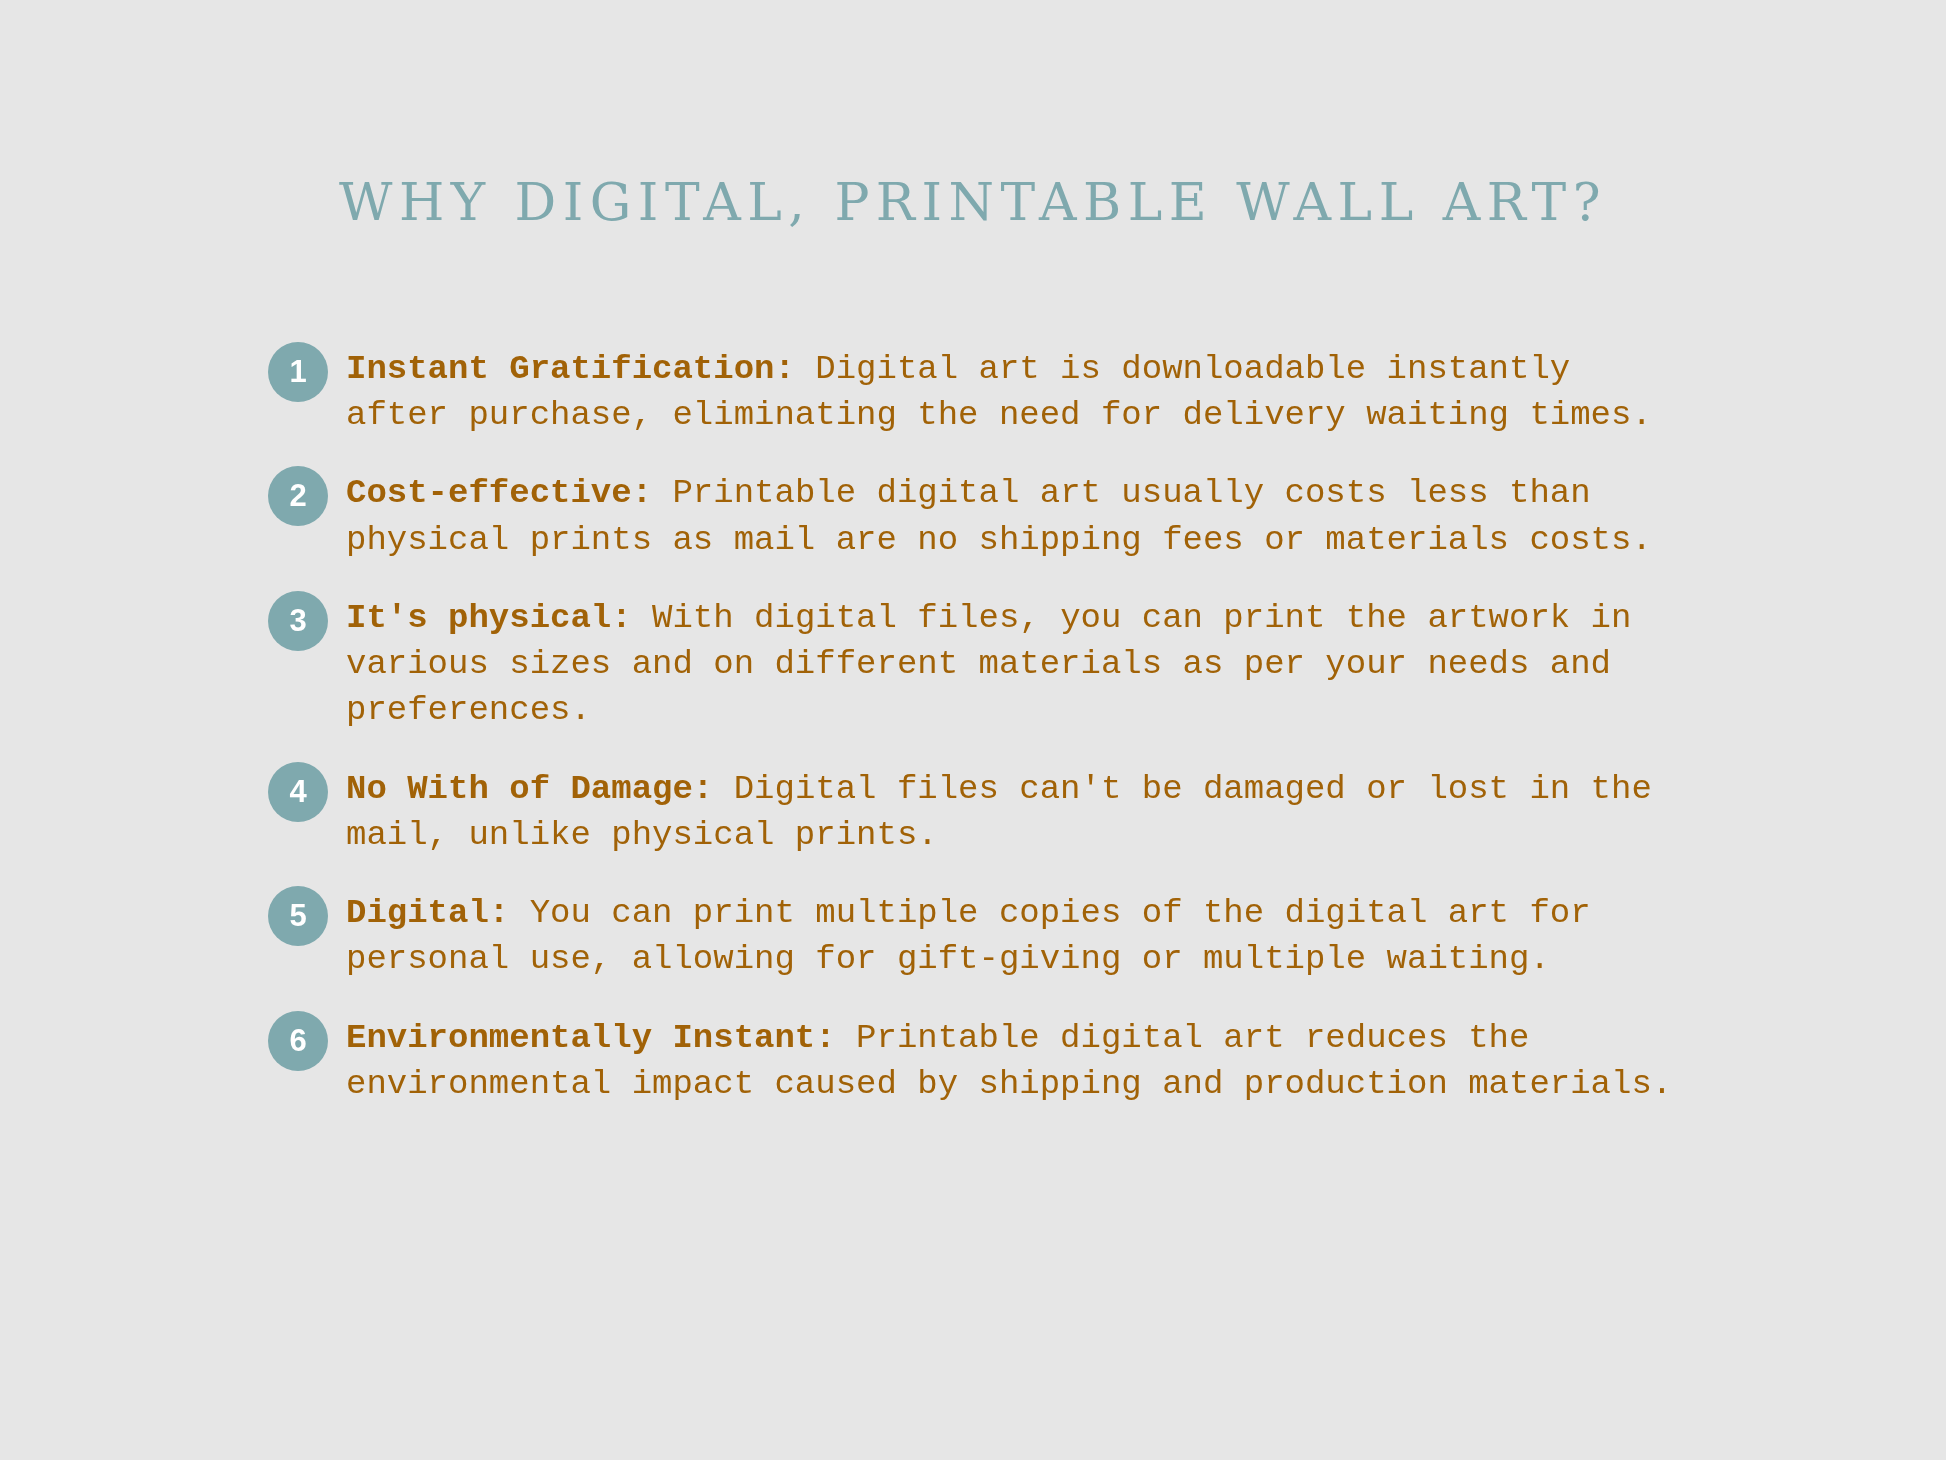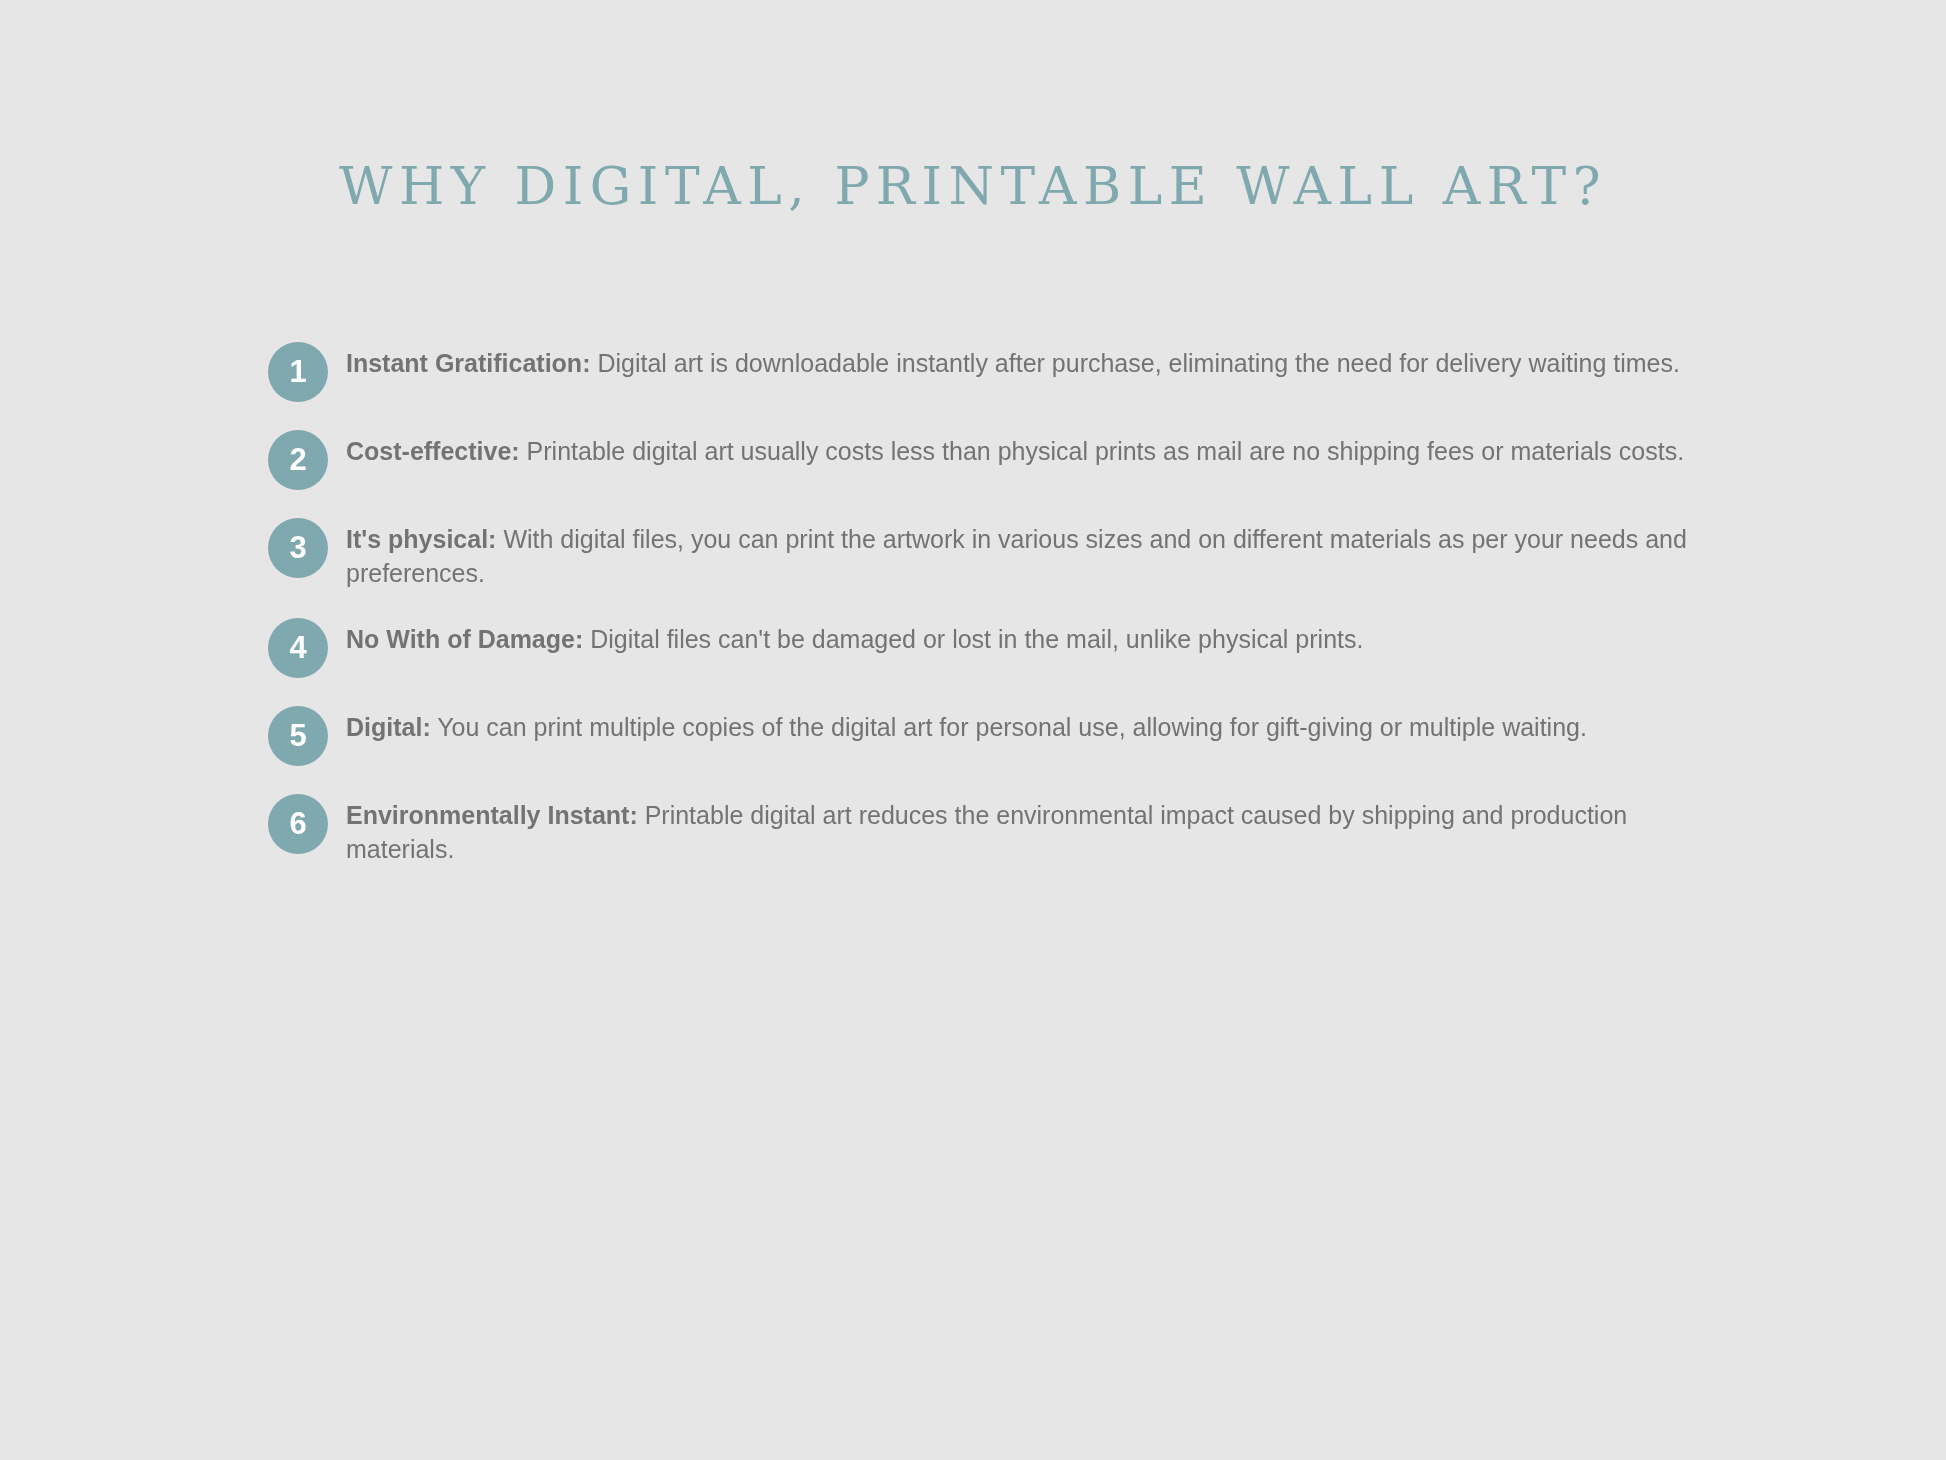--- a/index.html
+++ b/index.html
@@ -15,21 +15,21 @@
   }
   .page {
     position: relative;
     width: 1946px;
     height: 1460px;
     background: #e6e6e6;
     box-sizing: border-box;
   }
   .title {
     position: absolute;
-    top: 156px;
+    top: 172px;
     left: 0;
     width: 100%;
     text-align: center;
     font-family: "DejaVu Serif", "Liberation Serif", serif;
     font-size: 52px;
     letter-spacing: 6.5px;
     color: #7fa9ae;
     font-weight: 400;
     white-space: nowrap;
   }
@@ -54,24 +54,24 @@
     font-size: 31px;
     font-weight: 700;
     display: flex;
     align-items: center;
     justify-content: center;
     margin-right: 18px;
     margin-top: 2px;
     font-family: "Liberation Sans", sans-serif;
   }
   .text {
-    font-size: 25px;
+    font-size: 34px;
     line-height: 1.36;
-    color: #737373;
-    font-family: Liberation Sans, sans-serif;
+    color: #a16207;
+    font-family: Liberation Mono, monospace;
     padding-top: 6px;
   }
   .text .lead {
     font-weight: 700;
   }
 </style>
 </head>
 <body>
 
 <div class="page">

